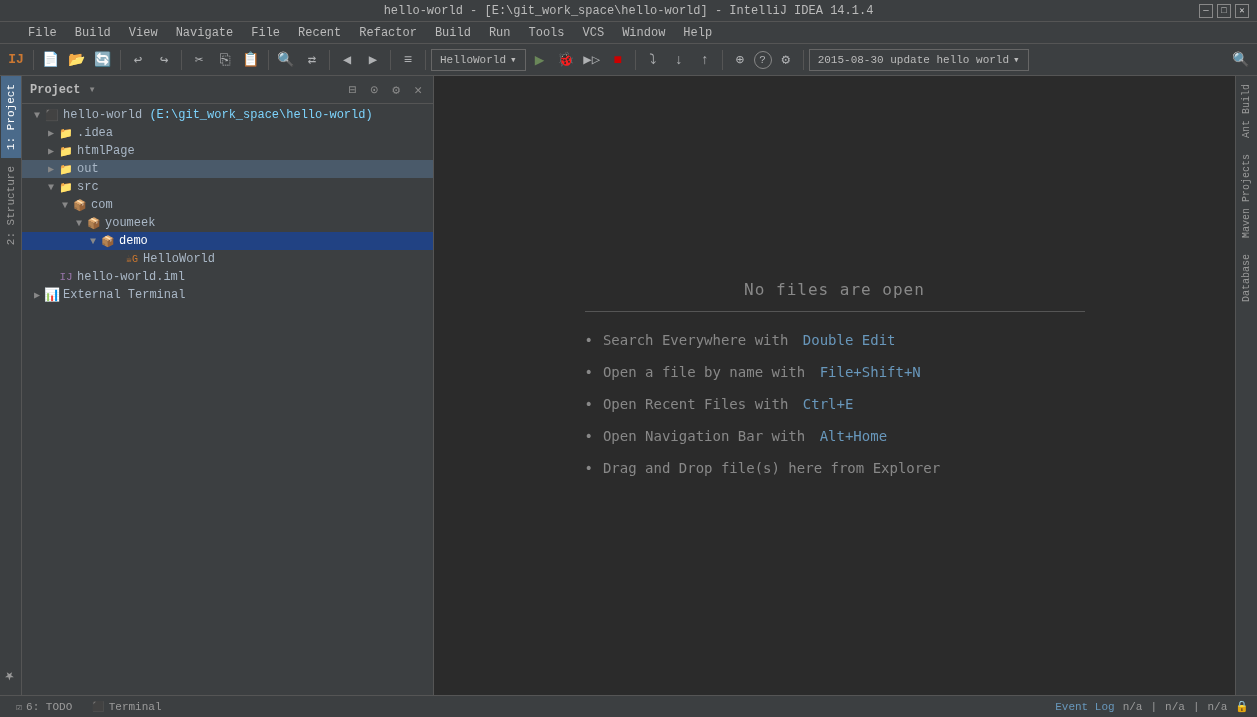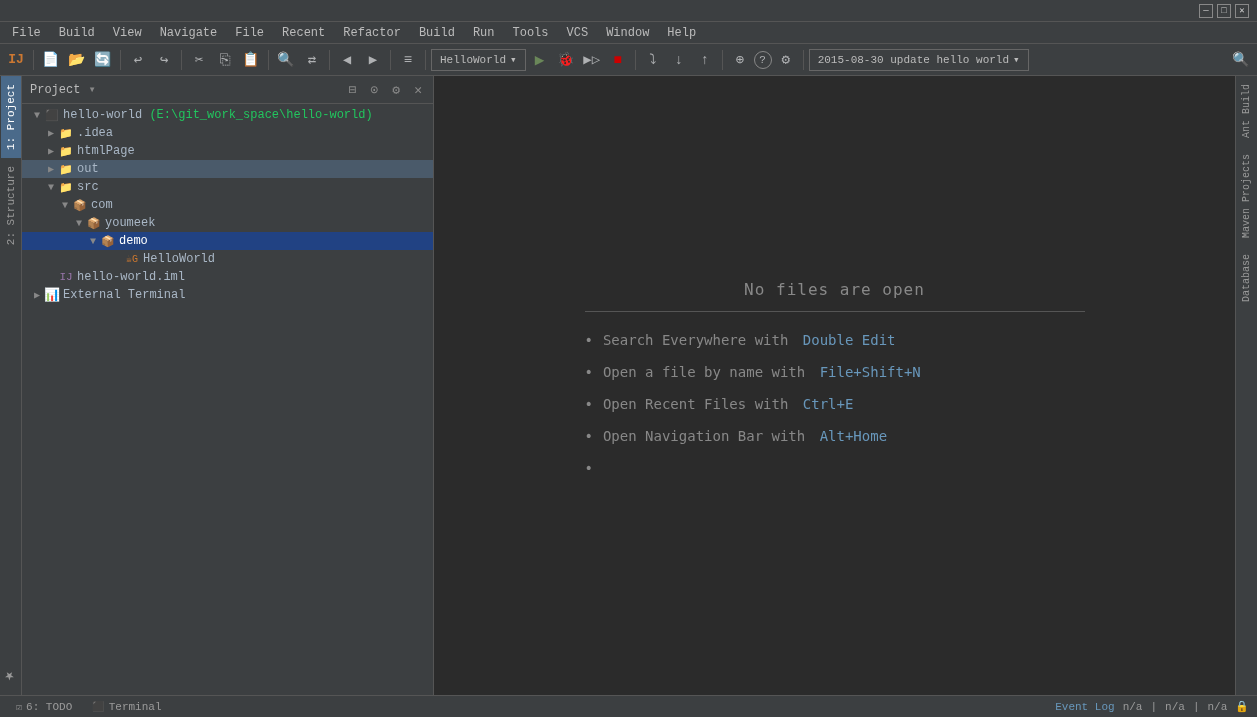--- a/index.html
+++ b/index.html
@@ -37,21 +37,21 @@
       display: inline-flex; align-items: center; justify-content: center;
       font-size: 9px; color: #ccc; cursor: pointer;
     }
 
     
     #menu-bar {
       background: #3c3f41;
       height: 22px;
       display: flex;
       align-items: center;
-      padding: 0 4px;
+      padding: 0 20px;
       border-bottom: 1px solid #555;
       gap: 2px;
     }
     .menu-item {
       padding: 2px 8px;
       font-size: 12px;
       color: #bbbbbb;
       cursor: pointer;
       height: 22px;
       display: flex;
@@ -272,20 +272,21 @@
       align-items: center;
       gap: 8px;
       font-size: 11px;
       color: #9a9a9a;
     }
   </style>
 </head>
 <body>
 
 <div id="title-bar">
+  <span>hello-world - [E:\git_work_space\hello-world] - IntelliJ IDEA 14.1.4</span>
   <div id="window-controls">
     <div class="win-btn">—</div>
     <div class="win-btn">□</div>
     <div class="win-btn">✕</div>
   </div>
 </div>
 
 <div id="menu-bar">
   <div class="menu-item">File</div>
   <div class="menu-item">Build</div>
@@ -359,37 +360,37 @@
     <div class="side-tab active">1: Project</div>
     <div class="side-tab">2: Structure</div>
     <div class="side-tab" style="margin-top:auto;">
       <span style="font-size:16px;margin-bottom:4px;">★</span>
     </div>
   </div>
 
   <div id="project-panel">
 
     <div id="project-header">
-      <span style="font-size:12px;color:#bbbbbb;font-weight:normal;">Project</span>
+      <span style="font-size:12px;color:#bbbbbb;font-weight:bold;">Project</span>
       <span style="color:#888;cursor:pointer;">▾</span>
       <span style="flex:1;"></span>
       <span class="project-header-btn" title="Collapse All">⊟</span>
       <span class="project-header-btn" title="Scroll from Source">⊙</span>
       <span class="project-header-btn" title="Settings">⚙</span>
       <span class="project-header-btn" title="Close">✕</span>
     </div>
 
     <div id="file-tree">
 
       <div class="tree-item">
         <span class="tree-indent" style="width:8px;"></span>
         <span class="tree-arrow">▼</span>
         <span class="tree-icon" style="color:#cb772f;">⬛</span>
         <span style="color:#a9b7c6;">
-          hello-world <span style="color:#22c55e;">(E:\git_work_space\hello-world)</span>
+          hello-world <span style="color:#7dd3fc;">(E:\git_work_space\hello-world)</span>
         </span>
       </div>
 
       <div class="tree-item">
         <span class="tree-indent" style="width:22px;"></span>
         <span class="tree-arrow">▶</span>
         <span class="tree-icon folder-icon">📁</span>
         <span>.idea</span>
       </div>
 
@@ -481,20 +482,21 @@
       </div>
 
       <div class="hint-item">
         <span class="hint-bullet">•</span>
         <span>Open Navigation Bar with&nbsp;</span>
         <span class="hint-key">Alt+Home</span>
       </div>
 
       <div class="hint-item">
         <span class="hint-bullet">•</span>
+        <span>Drag and Drop file(s) here from Explorer</span>
       </div>
     </div>
   </div>
 
   <div id="right-tabs">
     <div class="side-tab" style="font-size:10px;">Ant Build</div>
     <div class="side-tab" style="font-size:10px;">Maven Projects</div>
     <div class="side-tab" style="font-size:10px;">Database</div>
   </div>
 

